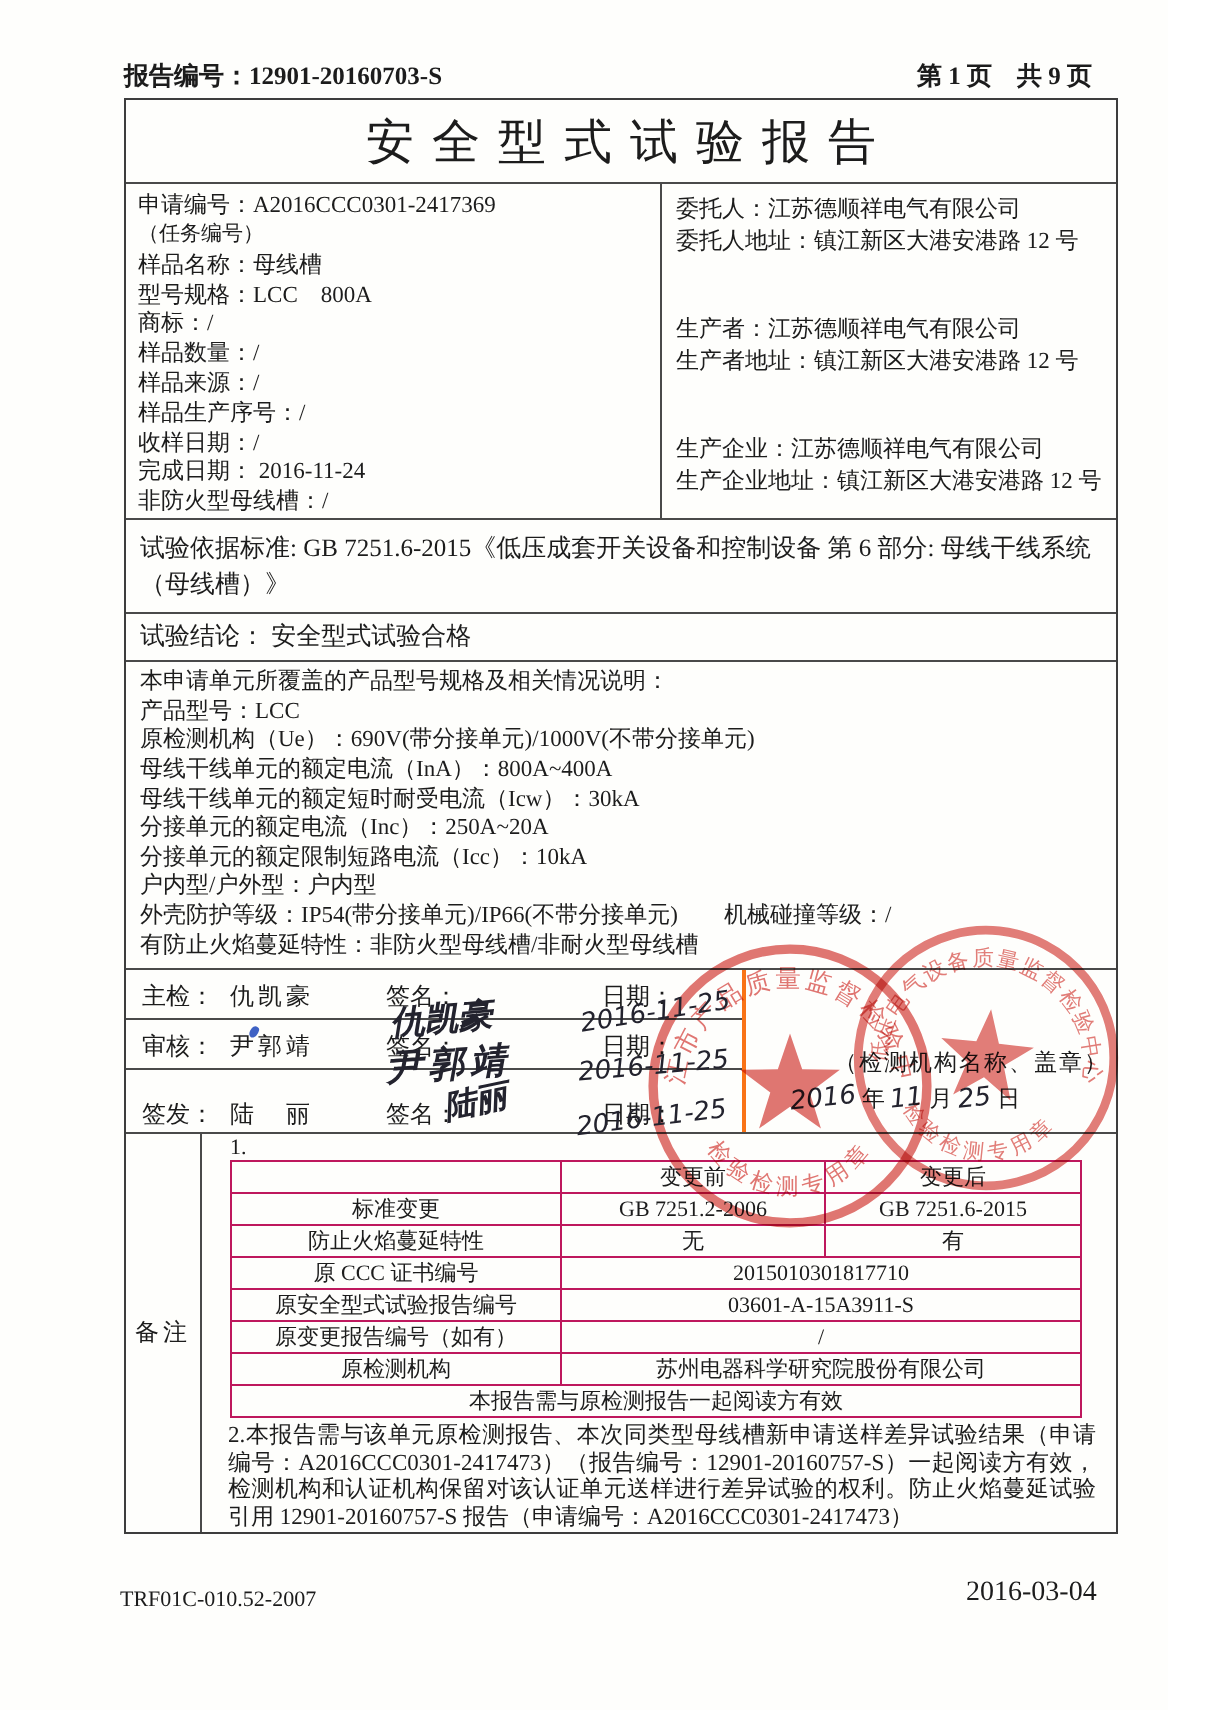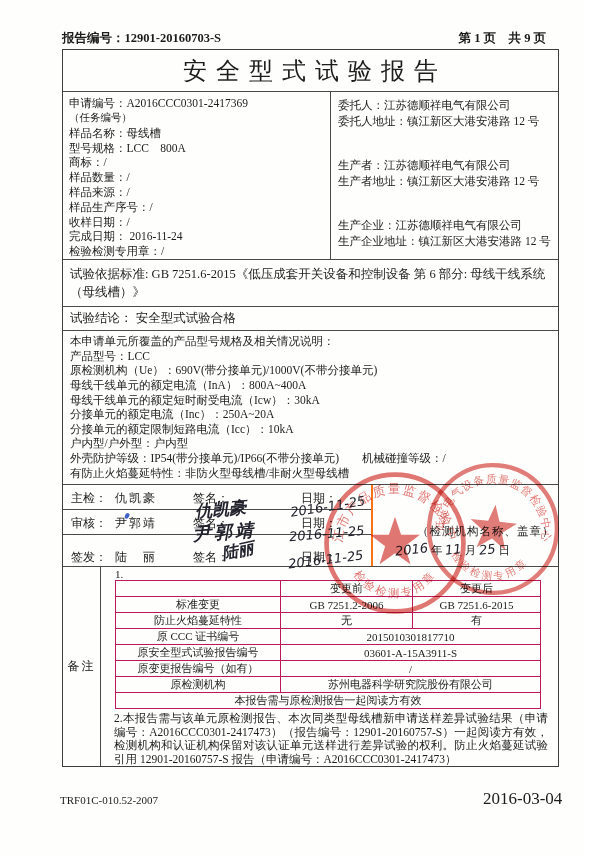--- a/index.html
+++ b/index.html
@@ -49,21 +49,21 @@
        letter-spacing:2px;}
   .rem-label span{writing-mode:horizontal-tb;}
   .rem-body{flex:1;padding:2px 5px 0 13px;font-size:11.5px;}
   .item1{font-size:11px;margin:0 0 0 1px;line-height:11px;}
   table.chg{border-collapse:collapse;margin-left:1px;width:425px;table-layout:fixed;}
   table.chg td{border:1px solid #be185d;height:14.5px;font-size:11px;text-align:center;
        padding:0 2px;overflow:hidden;white-space:nowrap;}
   .item2{margin-top:3px;font-size:11.5px;line-height:13.4px;width:434px;text-align:justify;}
   
   .foot-left{position:absolute;left:60px;top:794px;font-size:11px;}
-  .foot-right{position:absolute;left:483px;top:789px;font-size:17px;}
+  .foot-right{position:absolute;left:483px;top:789px;font-size:14px;}
   
   .hw{position:absolute;font-family:"DejaVu Sans",sans-serif;font-style:italic;
       color:#23232e;pointer-events:none;z-index:6;white-space:nowrap;}
   .hw-sig1{left:195px;top:498px;font-size:17px;font-weight:600;transform:rotate(-5deg);}
   .hw-date1{left:290px;top:499px;font-size:13px;transform:rotate(-9deg);}
   .hw-sig2{left:193px;top:520px;font-size:18px;font-weight:600;transform:rotate(-4deg);letter-spacing:3px;}
   .hw-date2{left:289px;top:526px;font-size:13px;transform:rotate(-5deg);}
   .hw-sig3{left:222px;top:541px;font-size:16px;font-weight:600;transform:rotate(-12deg);}
   .hw-date3{left:288px;top:552px;font-size:13px;transform:rotate(-7deg);}
   .hw-inline{position:static;font-family:"DejaVu Sans",sans-serif;font-style:italic;
@@ -99,21 +99,21 @@
         <div>申请编号：A2016CCC0301-2417369</div>
         <div class="sub">（任务编号）</div>
         <div>样品名称：母线槽</div>
         <div>型号规格：LCC　800A</div>
         <div>商标：/</div>
         <div>样品数量：/</div>
         <div>样品来源：/</div>
         <div>样品生产序号：/</div>
         <div>收样日期：/</div>
         <div>完成日期： 2016-11-24</div>
-        <div>检验检测专用章：/</div>
+        <div>非防火型母线槽：/</div>
       </div>
       <div class="info-right">
         <div class="grp">
           <div>委托人：江苏德顺祥电气有限公司</div>
           <div>委托人地址：镇江新区大港安港路 12 号</div>
         </div>
         <div class="grp">
           <div>生产者：江苏德顺祥电气有限公司</div>
           <div>生产者地址：镇江新区大港安港路 12 号</div>
         </div>

